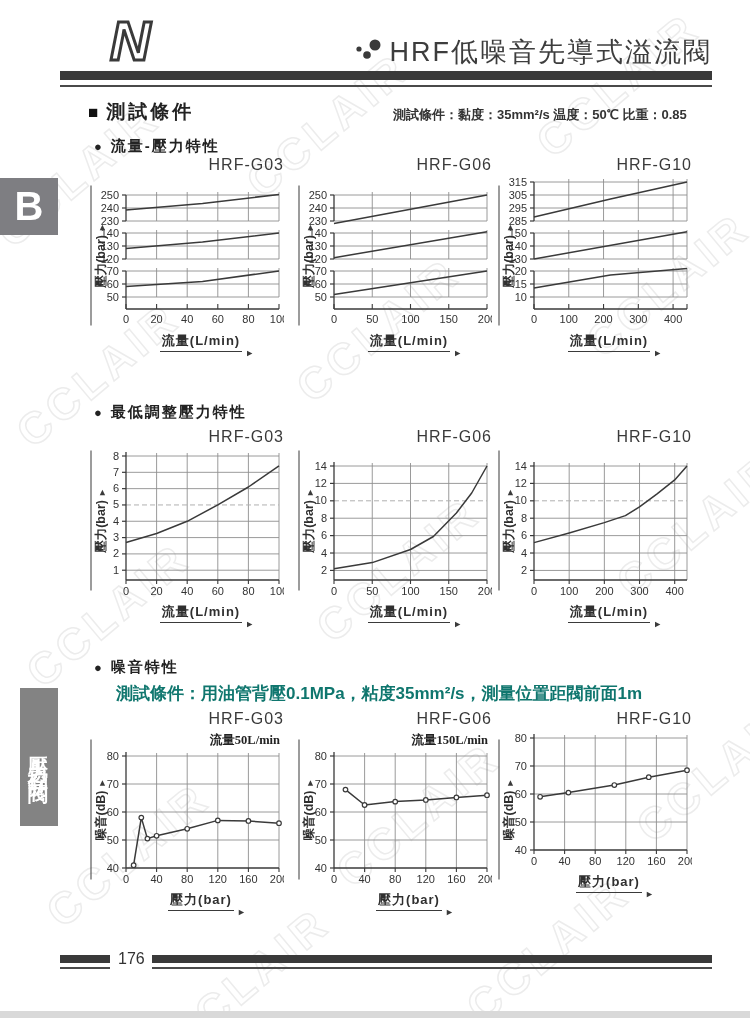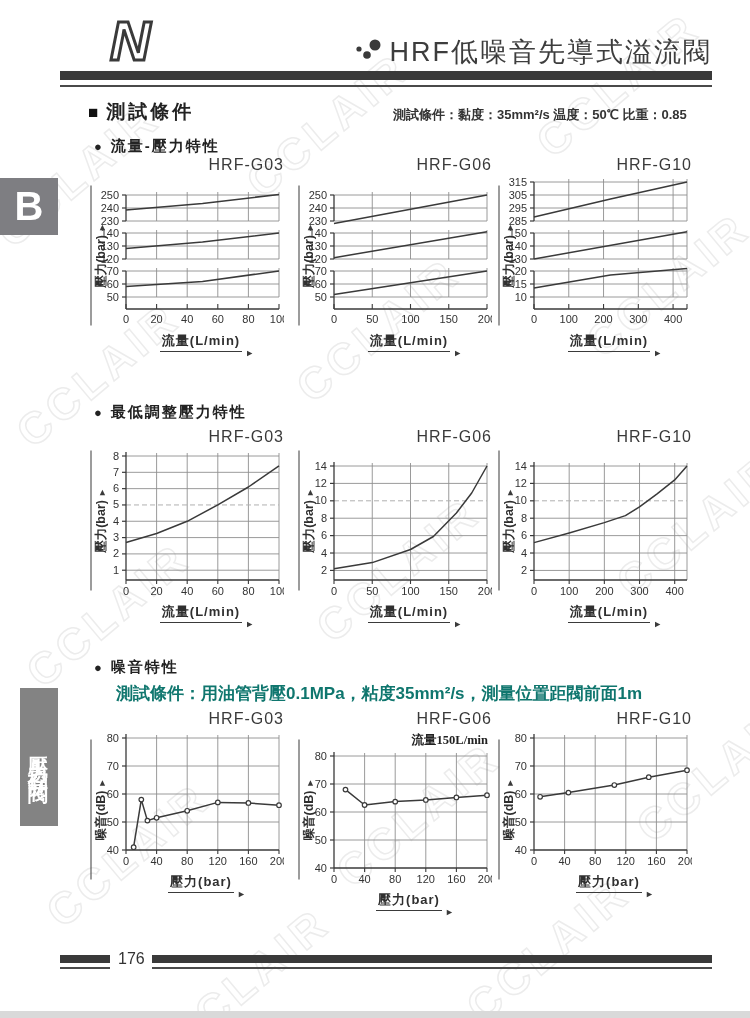--- a/index.html
+++ b/index.html
@@ -476,20 +476,21 @@
               <polyline points="38.0,82.6 73.2,73.0 108.3,62.6 129.4,55.6 143.5,46.9 161.1,33.8 178.7,19.9 191.0,6.0" fill="none" stroke="#3a3a3a" stroke-width="1.5" stroke-linejoin="round"></polyline>
             </svg>
           </div>
           <div class="xlab-row"><span class="xlab"><span>流量(L/min)</span><span class="arr">►</span></span></div>
           <div class="ylab" style="top: 83px;"><span>壓力(bar)</span><span class="arr">►</span></div>
         </div>
       </div>
     <div class="chart-row" id="row3" style="top:710px;">
         <div class="chart-block" style="left: 88px;">
           <div class="chart-title">HRF-G03</div>
+          <div class="anno-row">流量50L/min</div>
           <div class="svg-wrap" style="height: 138px;">
             <svg width="196" height="138" viewBox="0 0 196 138">
               <line x1="68.6" y1="3" x2="68.6" y2="118" stroke="#8f8f8f" stroke-width="0.9"></line>
               <line x1="99.2" y1="3" x2="99.2" y2="118" stroke="#8f8f8f" stroke-width="0.9"></line>
               <line x1="129.8" y1="3" x2="129.8" y2="118" stroke="#8f8f8f" stroke-width="0.9"></line>
               <line x1="160.4" y1="3" x2="160.4" y2="118" stroke="#8f8f8f" stroke-width="0.9"></line>
               <line x1="191" y1="3" x2="191" y2="118" stroke="#8f8f8f" stroke-width="0.9"></line>
               <line x1="34" y1="118" x2="38" y2="118" stroke="#3a3a3a" stroke-width="1.2"></line>
               <text x="31" y="121.5" text-anchor="end" font-size="11" font-family="Liberation Sans, sans-serif" fill="#333">40</text>
               <line x1="38" y1="90" x2="191" y2="90" stroke="#8f8f8f" stroke-width="0.9"></line>

